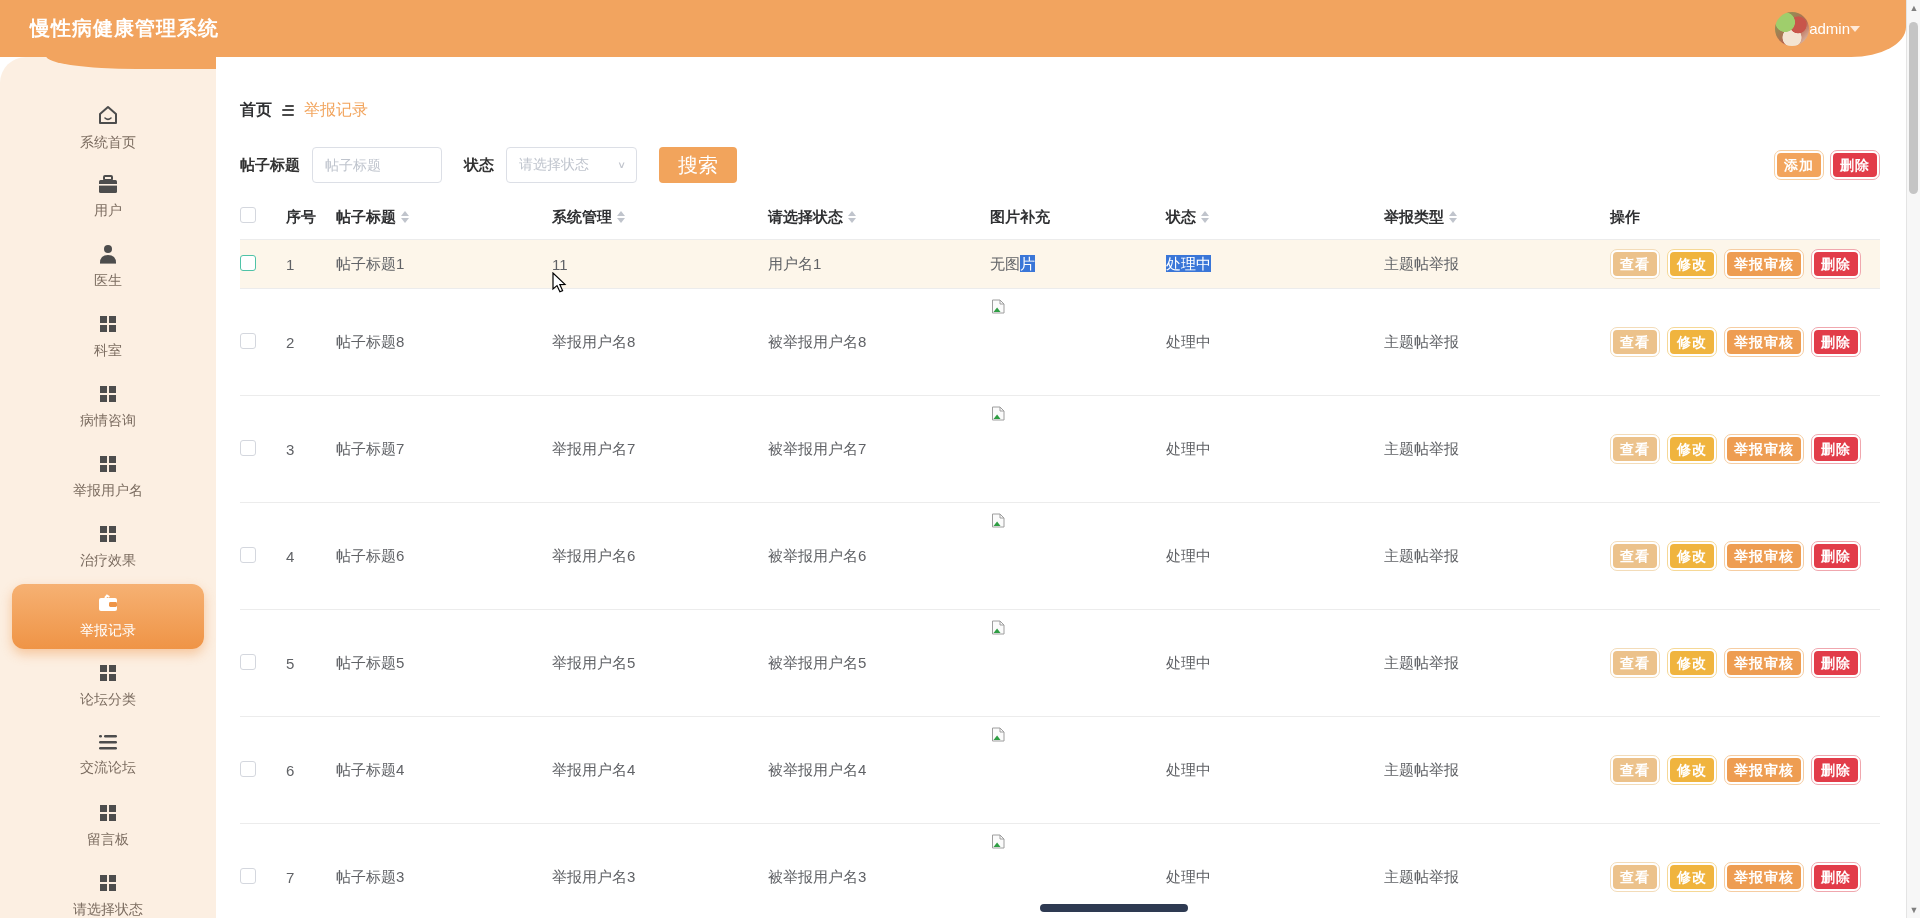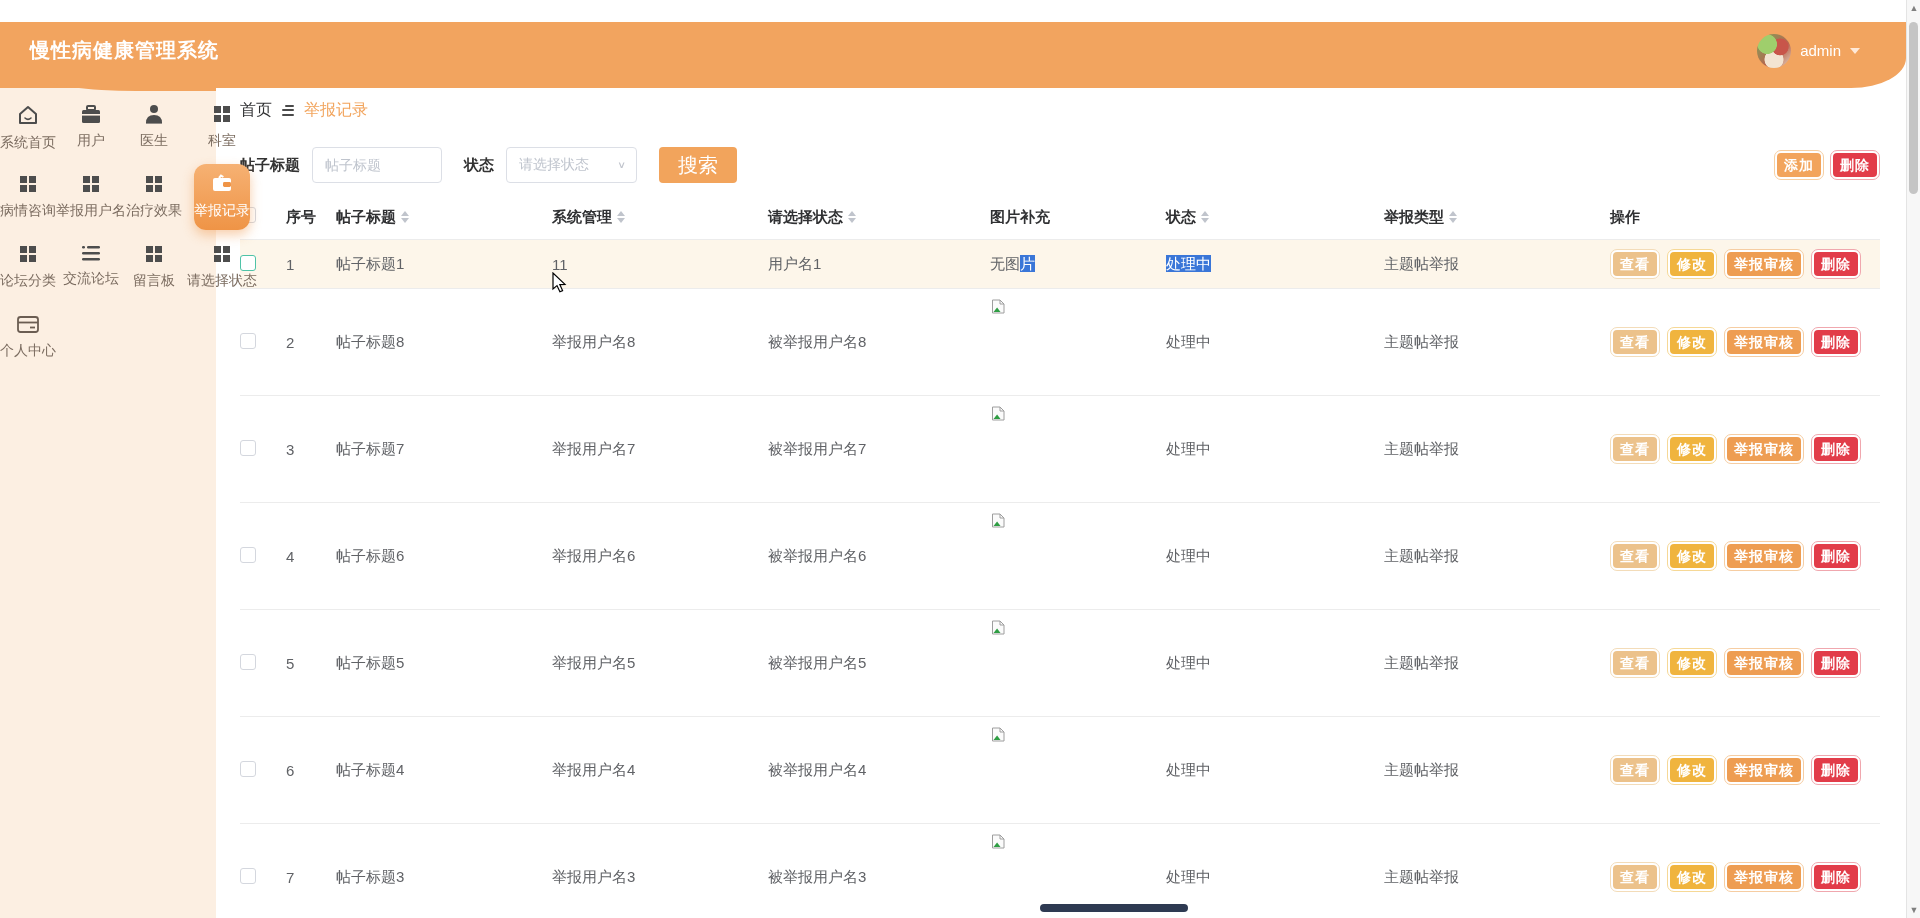--- a/index.html
+++ b/index.html
@@ -1,56 +1,56 @@
 <!DOCTYPE html>
 <html><head>
 <meta charset="utf-8">
 <style>
   * { margin:0; padding:0; box-sizing:border-box; }
   html,body { width:1920px; height:918px; overflow:hidden; background:#fff;
     font-family:"Liberation Sans","DejaVu Sans",sans-serif; }
   #stage { position:relative; width:1920px; height:918px; background:#fff; overflow:hidden; }
 
   
-  .header { position:absolute; left:0; top:0; right:14px; height:66px;
-    background:#f2a45f; border-bottom-right-radius:55px 30px; z-index:5;margin-top:22px; }
+  .header { position:absolute; left:0; top:0; right:14px; height:57px;
+    background:#f2a45f; border-bottom-right-radius:55px 30px; z-index:5; }
   .header::before { content:""; position:absolute; left:46px; top:56px; width:170px; height:13px;
     background:#f2a45f; border-radius:0 0 0 90px / 0 0 0 13px; }
   .app-title { position:absolute; left:30px; top:0; line-height:57px; color:#fff;
     font-size:20px; font-weight:bold; letter-spacing:1px; }
-  .user-box { position:absolute; right:46px; top:0; height:57px; display:flex; align-items:center; gap:9px; cursor:pointer; }
+  .user-box { position:absolute; right:46px; top:0; height:57px; display:flex; align-items:center; cursor:pointer; }
   .avatar { width:34px; height:34px; border-radius:50%;
     background: radial-gradient(circle at 30% 30%, #9fce6c 0 28%, transparent 30%),
                 radial-gradient(circle at 68% 38%, #c8554a 0 26%, transparent 28%),
                 radial-gradient(circle at 50% 75%, #f3e4d2 0 30%, transparent 32%),
                 linear-gradient(135deg,#7ba85a,#b8654f 60%,#e8d7c2); }
   .user-name { color:#fff; font-size:15px; }
   .user-caret { width:0; height:0; border-left:5px solid transparent; border-right:5px solid transparent;
     border-top:6px solid #ffe9d8; }
 
   
   .sidebar { position:absolute; left:0; top:57px; bottom:0; width:216px;
     background:#fcefe2; border-top-left-radius:26px; z-index:4;
-    display:grid; grid-template-columns:1fr 1fr 1fr 1fr; align-content:start;
+    display:grid; grid-template-columns:1fr; align-content:start;
     padding-top:46px; row-gap:22px; }
   .side-item { display:flex; flex-direction:column; align-items:center; gap:7px;
     height:48px; cursor:pointer; }
   .side-item .lbl { font-size:14px; color:#7b6c60; white-space:nowrap; }
   .side-item svg { display:block; }
   .side-item.active { background:linear-gradient(180deg,#f6b173,#ef9446);
     border-radius:12px; margin:-9px 12px -9px 12px; padding:9px 0; height:auto;
     box-shadow:0 5px 12px rgba(239,148,70,.45); }
   .side-item.active .lbl { color:#fff; }
 
   
   .main { position:absolute; left:216px; top:57px; right:14px; bottom:0; background:#fff;
     padding:42px 26px 0 24px; }
 
   .breadcrumb { display:flex; align-items:center; gap:10px; font-size:16px; height:22px; }
-  .bc-home { color:#303133; font-weight:normal; }
+  .bc-home { color:#303133; font-weight:bold; }
   .bc-sep { display:inline-flex; flex-direction:column; gap:2.5px; }
   .bc-sep i { display:block; height:2px; background:#4a4a4a; border-radius:1px; }
   .bc-sep i:nth-child(1){ width:9px; margin-left:3px; }
   .bc-sep i:nth-child(2){ width:12px; }
   .bc-sep i:nth-child(3){ width:12px; }
   .bc-current { color:#f2a45c; }
 
   .filter-row { margin-top:26px; display:flex; align-items:center; height:36px; }
   .f-label { font-size:15px; color:#333; font-weight:600; margin-right:12px; white-space:nowrap; }
   .f-input { width:130px; height:36px; border:1px solid #dcdfe6; border-radius:4px;

